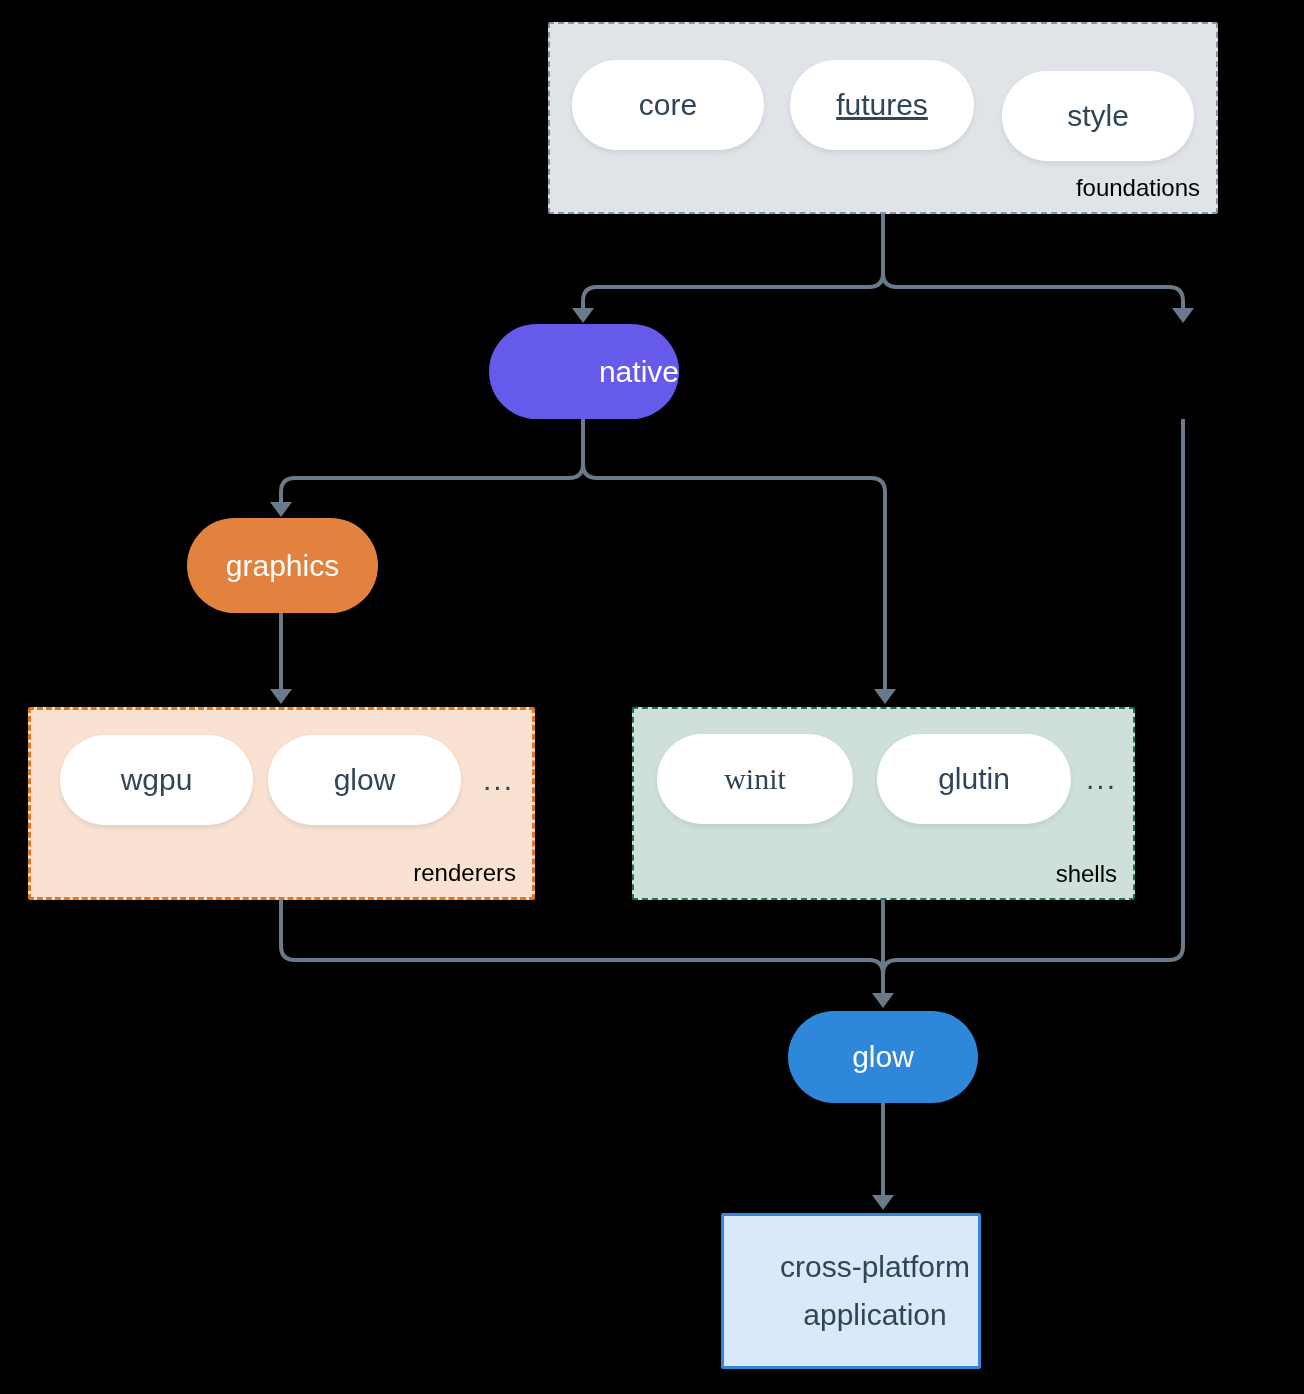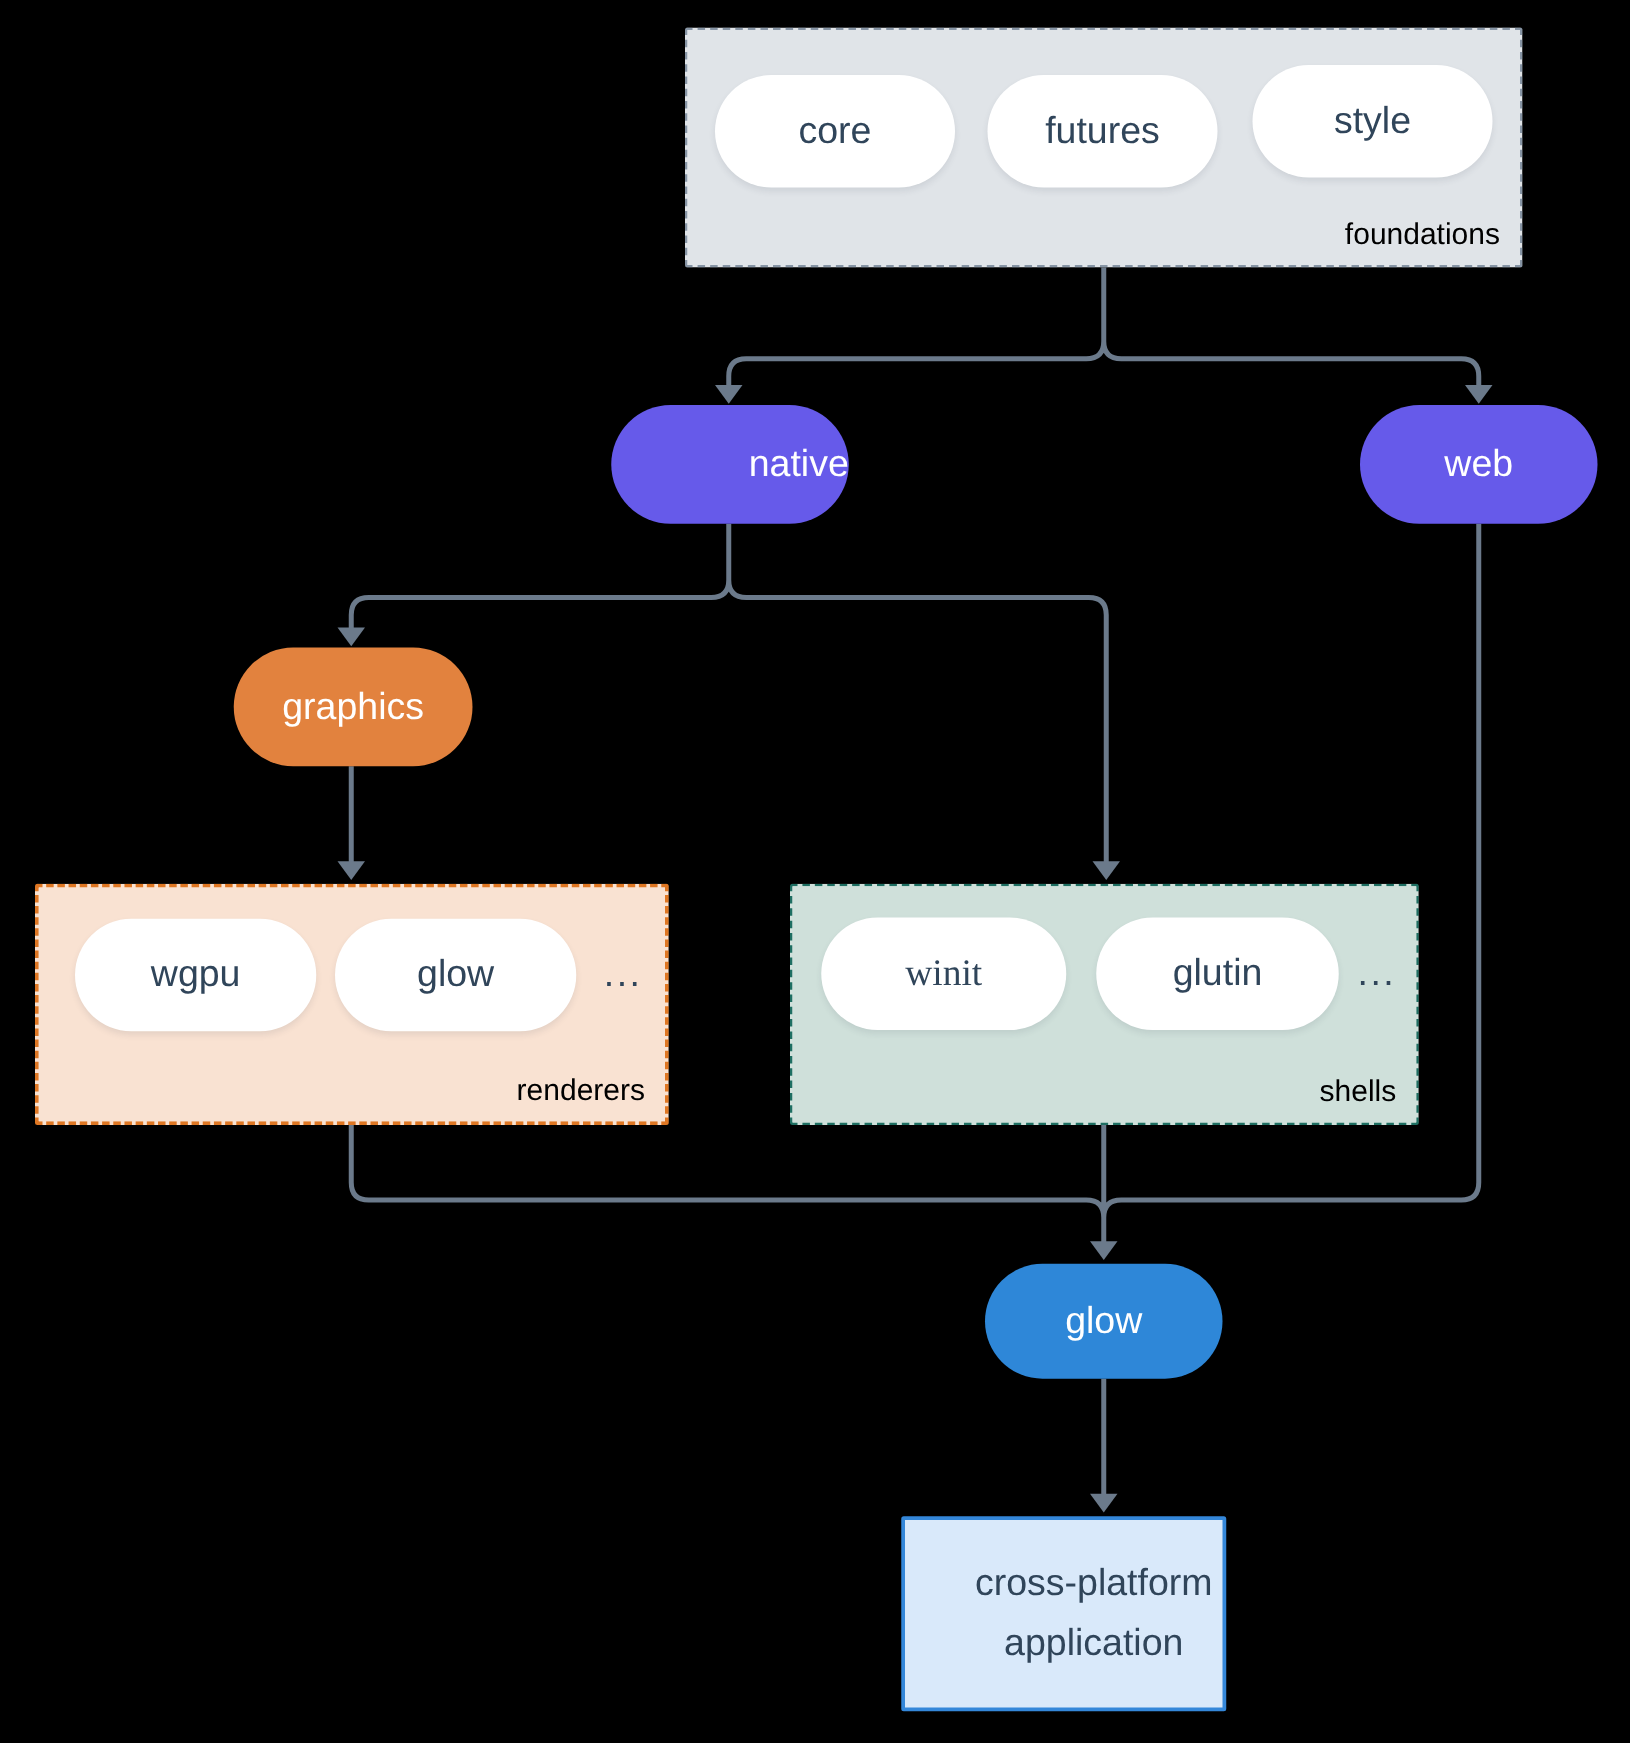--- a/index.html
+++ b/index.html
@@ -76,22 +76,22 @@
     position: absolute;
     height: 90px;
     display: flex;
     align-items: center;
     font-size: 30px;
     letter-spacing: 2px;
     color: #30455a;
   }
   
   #pill-core    { left: 22px;  top: 36px; width: 192px; }
-  #pill-futures { left: 240px; top: 36px; width: 184px; }
-  #pill-style   { left: 452px; top: 28px; width: 192px; }
+  #pill-futures { left: 240px; top: 36px; width: 184px; text-decoration: underline; }
+  #pill-style   { left: 452px; top: 47px; width: 192px; }
   
   #pill-wgpu { left: 29px;  top: 25px; width: 193px; }
   #pill-glow { left: 237px; top: 25px; width: 193px; justify-content: center; }
   #renderers .ellipsis { left: 452px; top: 25px; }
   
   #pill-winit  { left: 23px;  top: 25px; width: 196px; font-family: Liberation Serif, serif; }
   #pill-glutin { left: 243px; top: 25px; width: 194px; }
   #shells .ellipsis { left: 452px; top: 25px; }
   
   .node {
@@ -164,23 +164,20 @@
     <div id="pill-style" class="pill">
       <span>style</span>
     </div>
     <div class="group-label">foundations</div>
   </div>
 
   <div id="node-native" class="node">
     <span>native</span>
   </div>
 
-  <div id="node-web" class="node">
-    <span>web</span>
-  </div>
 
   <div id="node-graphics" class="node">
     <span>graphics</span>
   </div>
 
   <div id="renderers" class="group">
     <div id="pill-wgpu" class="pill">
       <span>wgpu</span>
     </div>
     <div id="pill-glow" class="pill">

